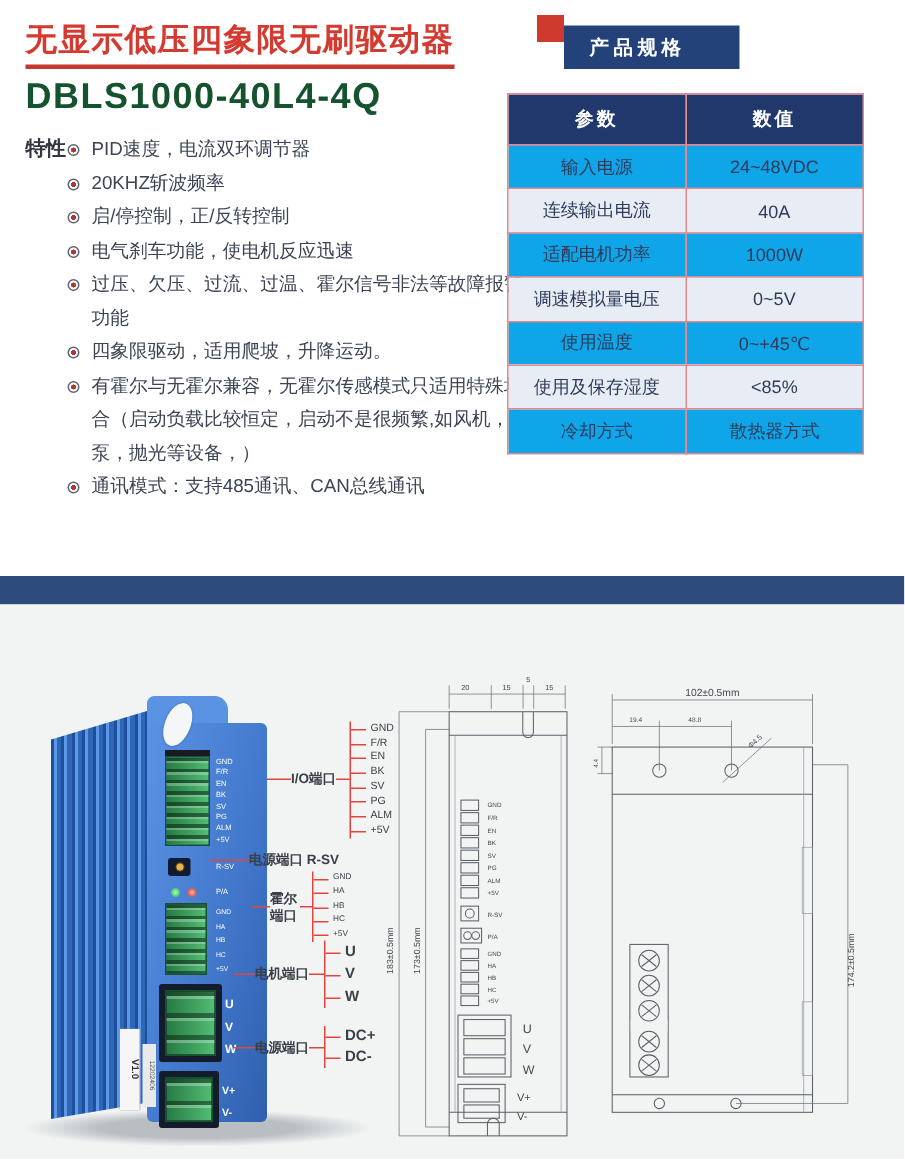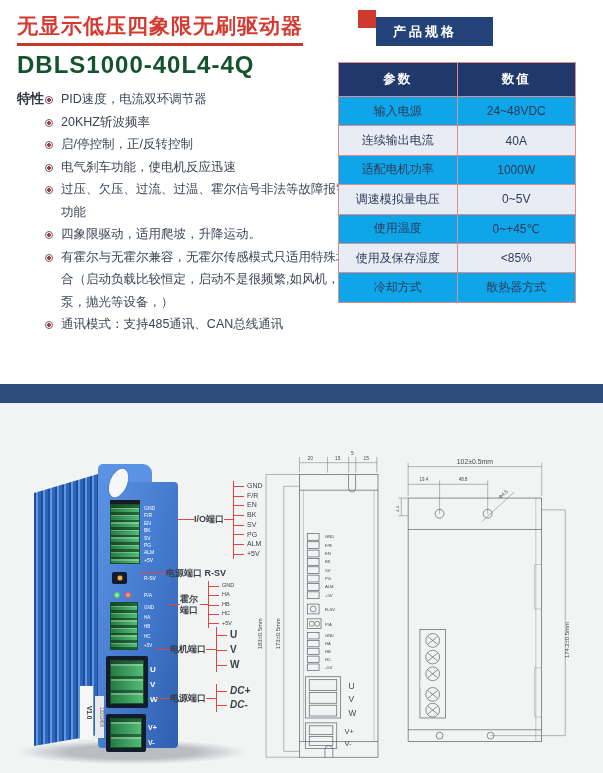--- a/index.html
+++ b/index.html
@@ -77,21 +77,21 @@
   .callout{position:absolute;display:flex;align-items:center;color:#3a3f47;}
   .co-dash{height:0;border-top:1.3px solid #e04640;flex:none;}
   .co-label{font-size:9px;font-weight:bold;white-space:nowrap;color:#3a3f47;}
   .co-label.wrap{white-space:normal;width:20px;text-align:left;line-height:11px;}
   ul.co-pins{list-style:none;margin:0;padding:0;border-left:1.3px solid #e04640;}
   ul.co-pins li{position:relative;padding-left:13px;white-space:nowrap;}
   ul.co-pins li::before{content:"";position:absolute;left:0;top:50%;width:10px;border-top:1.3px solid #e04640;}
   .pins-sm{font-size:7px;line-height:9.7px;}
   .pins-xs{font-size:5.5px;line-height:9.4px;}
   .pins-lg{font-size:10px;line-height:15px;font-weight:bold;}
-  .pins-md{font-size:10px;line-height:14px;font-weight:bold;font-style:italic;}
+  .pins-md{font-size:10px;line-height:14px;font-weight:bold;}
 
   
   .drawing{position:absolute;}
   svg .ln{stroke:#5a5f66;stroke-width:0.7;fill:none;}
   svg .thin{stroke:#8a9097;stroke-width:0.45;fill:none;}
   svg .dim{stroke:#6a7077;stroke-width:0.5;fill:none;}
   svg text{fill:#45494f;font-family:"Liberation Sans","DejaVu Sans",sans-serif;}
 </style>
 </head>
 <body>

